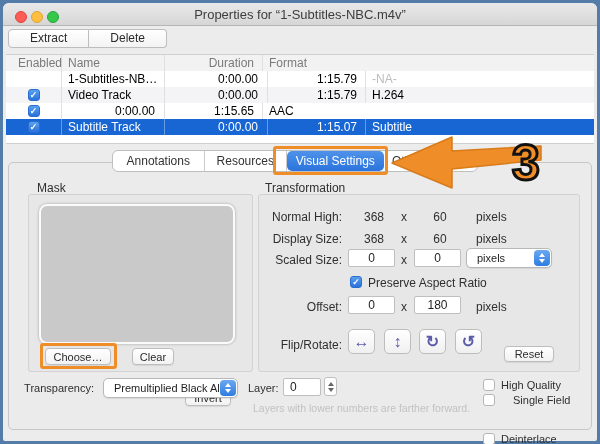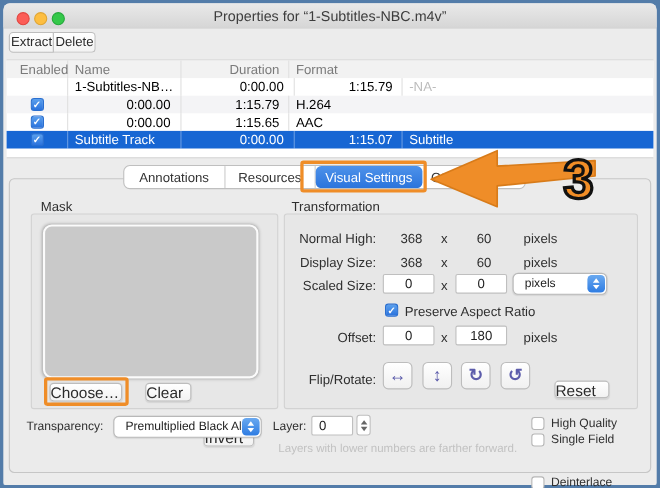--- a/index.html
+++ b/index.html
@@ -24,21 +24,21 @@
   #tl-zoom  { left:44px;  background:#35c84a; border:1px solid #24a83a; }
   #title-text {
     position:absolute; left:0; top:0; width:100%; height:23px;
     text-align:center; line-height:23px; font-size:13px; color:#3d3d3d;
   }
   
   #toolbar { position:absolute; left:8px; top:29px; display:flex; }
   .tb-btn {
     height:19px; background:linear-gradient(#ffffff,#f3f3f3);
     border:1px solid #bdbdbd; font-size:12px; color:#2b2b2b;
-    padding:0 1px; line-height:17px;
+    padding:0 21px; line-height:17px;
   }
   .tb-btn:first-child { border-radius:4px 0 0 4px; }
   .tb-btn:last-child  { border-radius:0 4px 4px 0; border-left:none; }
   
   #track-table {
     position:absolute; left:6px; top:54px; width:588px; height:90px;
     background:#ffffff; border-top:1px solid #cfcfcf; border-bottom:1px solid #cfcfcf;
     font-size:12px;
   }
   .trow { display:flex; height:16px; line-height:16px; }
@@ -83,22 +83,22 @@
   .groupbox {
     position:absolute; background:#e7e7e7; border:1px solid #d2d2d2; border-radius:3px;
   }
   #mask-preview {
     position:absolute; left:39px; top:204px; width:196px; height:140px;
     background:#c9c9c9; border:2px solid #fbfbfb; border-radius:8px;
     box-shadow:0 0 3px rgba(0,0,0,.3); z-index:5;
   }
   .btn {
     position:absolute; background:linear-gradient(#ffffff,#f2f2f2);
-    border:1px solid #bdbdbd; border-radius:4px; font-size:14px; color:#2b2b2b;
-    text-align:left; z-index:5; box-shadow:0 1px 1px rgba(0,0,0,.08);
+    border:1px solid #bdbdbd; border-radius:4px; font-size:11px; color:#2b2b2b;
+    text-align:center; z-index:5; box-shadow:0 1px 1px rgba(0,0,0,.08);
   }
   
   .t-label { position:absolute; width:100px; text-align:right; font-size:12px; color:#2f2f2f; z-index:5; }
   .t-val   { position:absolute; font-size:12px; color:#2f2f2f; text-align:center; z-index:5; }
   .t-unit  { position:absolute; font-size:12px; color:#2f2f2f; z-index:5; }
   .field {
     position:absolute; background:#ffffff; border:1px solid #bfbfbf; border-radius:2px;
     font-size:12px; color:#1e1e1e; text-align:center; line-height:16px; z-index:5;
   }
   .dropdown {
@@ -166,20 +166,21 @@
       <div class="c-enabled"></div>
       <div class="c-name">1-Subtitles-NB…</div>
       <div class="c-start">0:00.00</div>
       <div class="c-dur">1:15.79</div>
       <div class="c-fmt fmt-na">-NA-</div>
     </div>
     <div class="trow row-alt">
       <div class="c-enabled">
           <span class="cb"><span>✓</span></span>
         </div>
+      <div class="c-name">Video Track</div>
       <div class="c-start">0:00.00</div>
       <div class="c-dur">1:15.79</div>
       <div class="c-fmt">H.264</div>
     </div>
     <div class="trow">
       <div class="c-enabled">
           <span class="cb"><span>✓</span></span>
         </div>
       <div class="c-start">0:00.00</div>
       <div class="c-dur">1:15.65</div>
@@ -268,21 +269,21 @@
   <div class="mini-stepper" style="left:324px; top:377px;">
       <span class="g-up"></span>
       <span class="g-dn"></span>
     </div>
   <div id="layer-hint">Layers with lower numbers are farther forward.</div>
 
   <div class="f-check-row" style="left:477px; top:379px;">
     <span class="cb-empty"></span>
     <span>High Quality</span>
   </div>
-  <div class="f-check-row" style="left:477px; top:394px;">
+  <div class="f-check-row" style="left:477px; top:394px;gap:12px;">
     <span class="cb-empty"></span>
     <span>Single Field</span>
   </div>
   <div class="f-check-row" style="left:477px; top:409px;margin-top:24px;">
     <span class="cb-empty"></span>
     <span>Deinterlace</span>
   </div>
 
   <div class="hl-rect" style="left:273px; top:146px; width:115px; height:29px;"></div>
   <div class="hl-rect" style="left:40px; top:343px; width:77px; height:26px;"></div>

